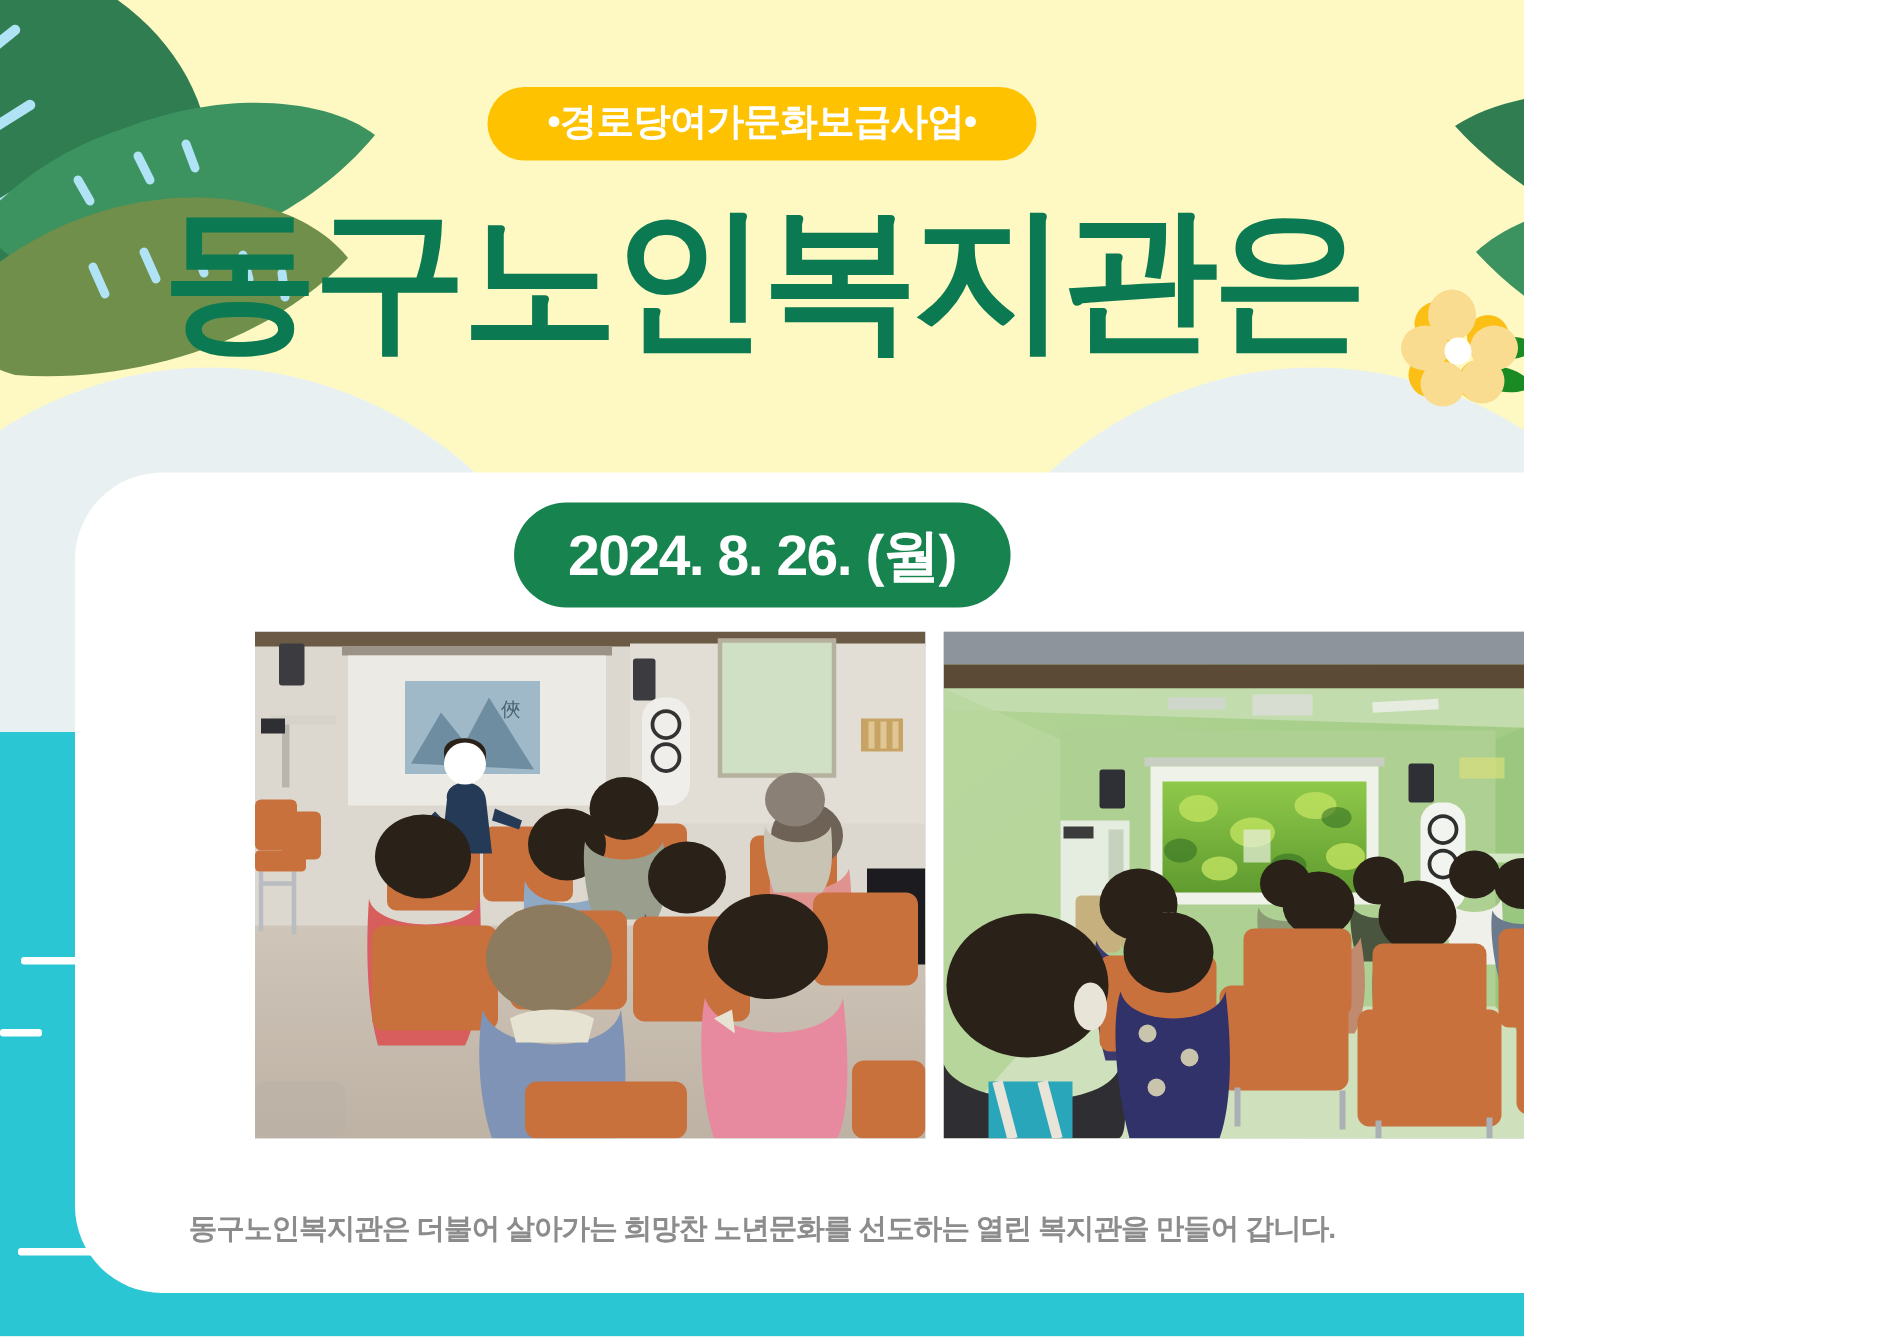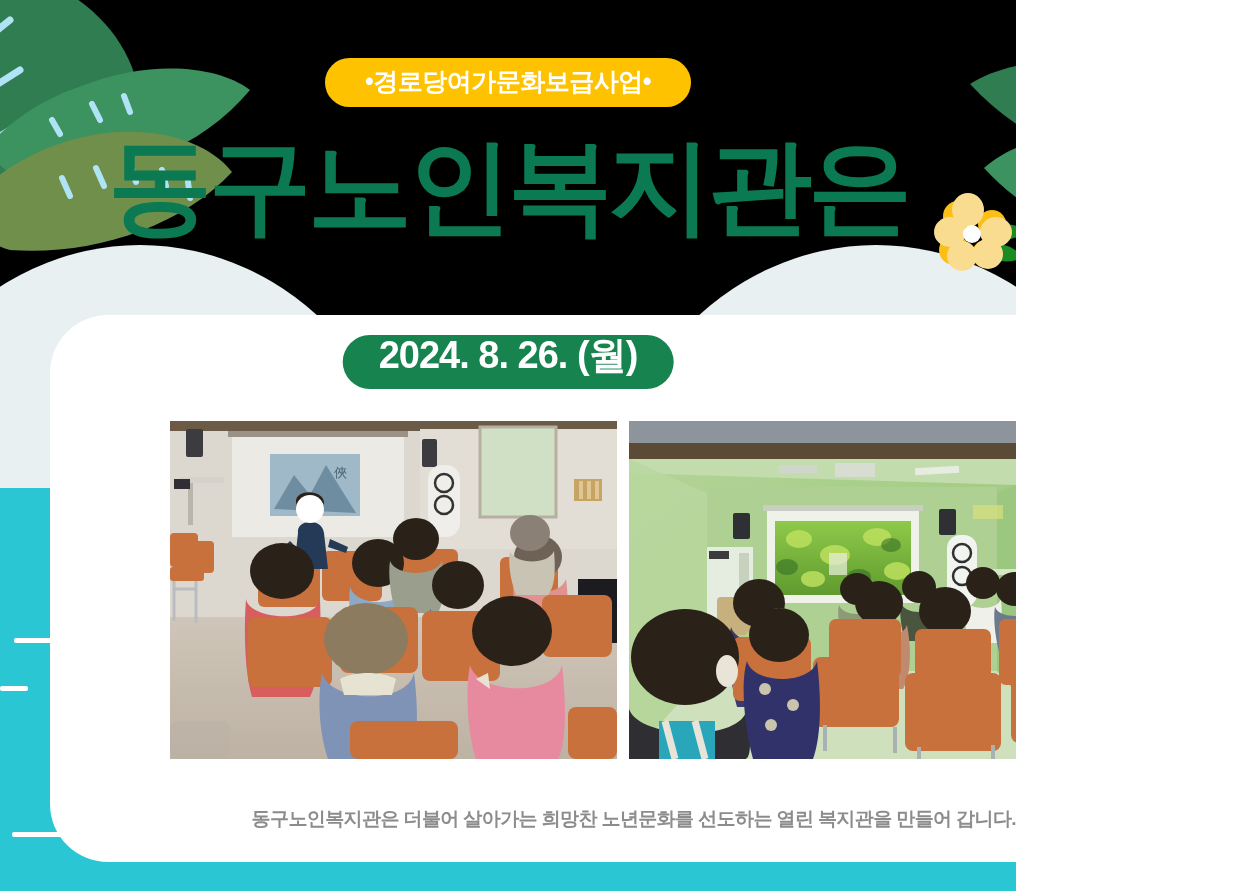--- a/index.html
+++ b/index.html
@@ -9,21 +9,21 @@
   }
   body {
     font-family: "Liberation Sans", "DejaVu Sans", sans-serif;
   }
 
   #poster {
     position: relative;
     width: 1016px;
     height: 891px;
     overflow: hidden;
-    background: #000000;
+    background: #fef9c3;
   }
 
   
   .cloud-layer {
     position: absolute;
     background: #e9f0f2;
   }
   .cloud-left {
     left: -140px;
     top: 245px;
@@ -124,21 +124,21 @@
   }
 
   .date-pill {
     position: absolute;
     left: 50%;
     transform: translateX(-50%);
     top: 335px;
     background: #17834f;
     color: #ffffff;
     border-radius: 40px;
-    padding: 0 36px 12px;
+    padding: 16px 36px 12px;
     font-size: 38px;
     font-weight: bold;
     letter-spacing: -1px;
     white-space: nowrap;
     line-height: 1.1;
   }
 
   
   .photos {
     position: absolute;
@@ -156,21 +156,21 @@
     overflow: hidden;
     background: #cfcfcf;
   }
   .photo svg { display: block; }
 
   .caption {
     position: absolute;
     left: 0;
     right: 0;
     top: 806px;
-    text-align: right;
+    text-align: center;
     color: #8c8c8c;
     font-size: 19px;
     font-weight: bold;
     letter-spacing: -0.6px;
     white-space: nowrap;
   }
 </style>
 </head>
 <body>
 

